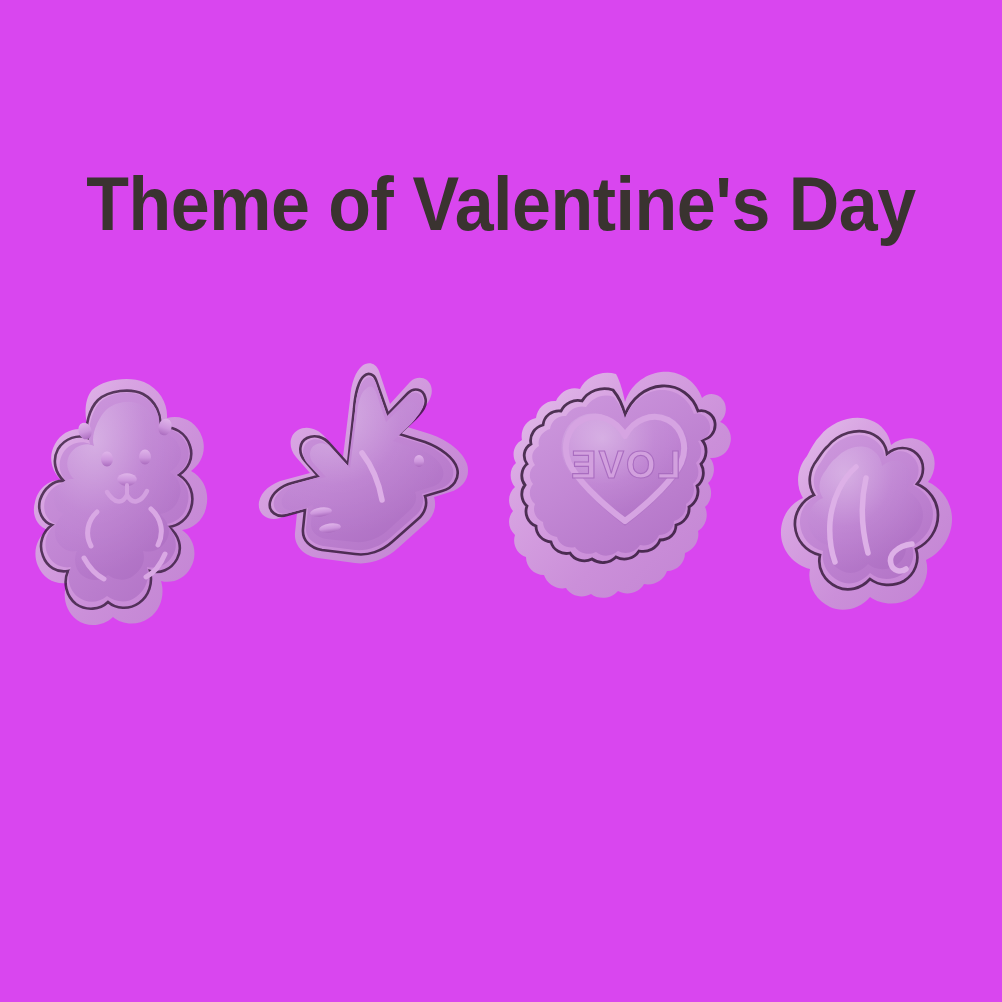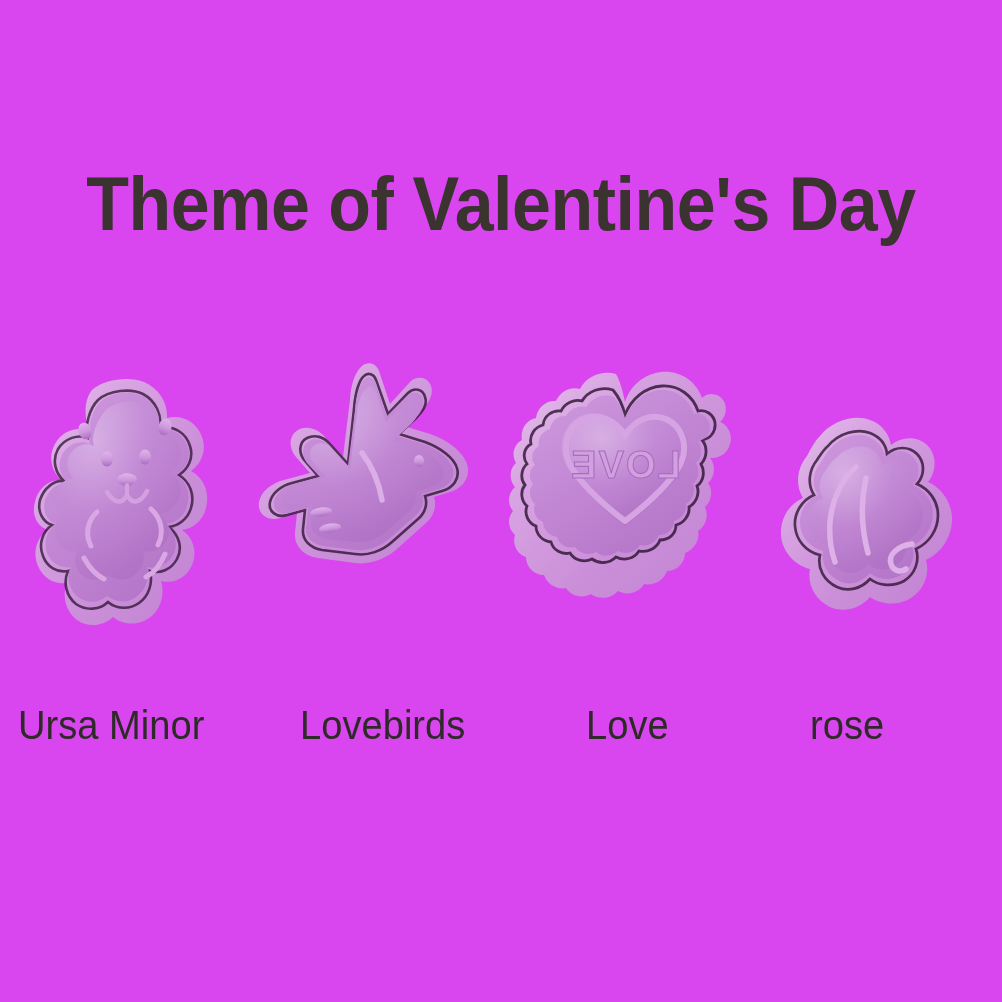--- a/index.html
+++ b/index.html
@@ -354,20 +354,14 @@
 
           <path fill="none" stroke="#ddb0e7" stroke-width="5.5" stroke-linecap="round" d="M96 55 C83 66 72 86 70 110 C69 126 71 139 75 150"></path>
           <path fill="none" stroke="#ddb0e7" stroke-width="5.5" stroke-linecap="round" d="M106 66 C101 88 101 115 108 141"></path>
           <path fill="none" stroke="#ddb0e7" stroke-width="5.5" stroke-linecap="round" d="M152 132 C137 134 128 143 131 152 C133 159 141 161 146 157"></path>
         </g>
       </svg>
     </div>
 
   </div>
 
-  <div id="caption-row">
-    <div class="caption c0">Ursa Minor</div>
-    <div class="caption c1">Lovebirds</div>
-    <div class="caption c2">Love</div>
-    <div class="caption c3">rose</div>
-  </div>
 
 </div>
 
 </body></html>

